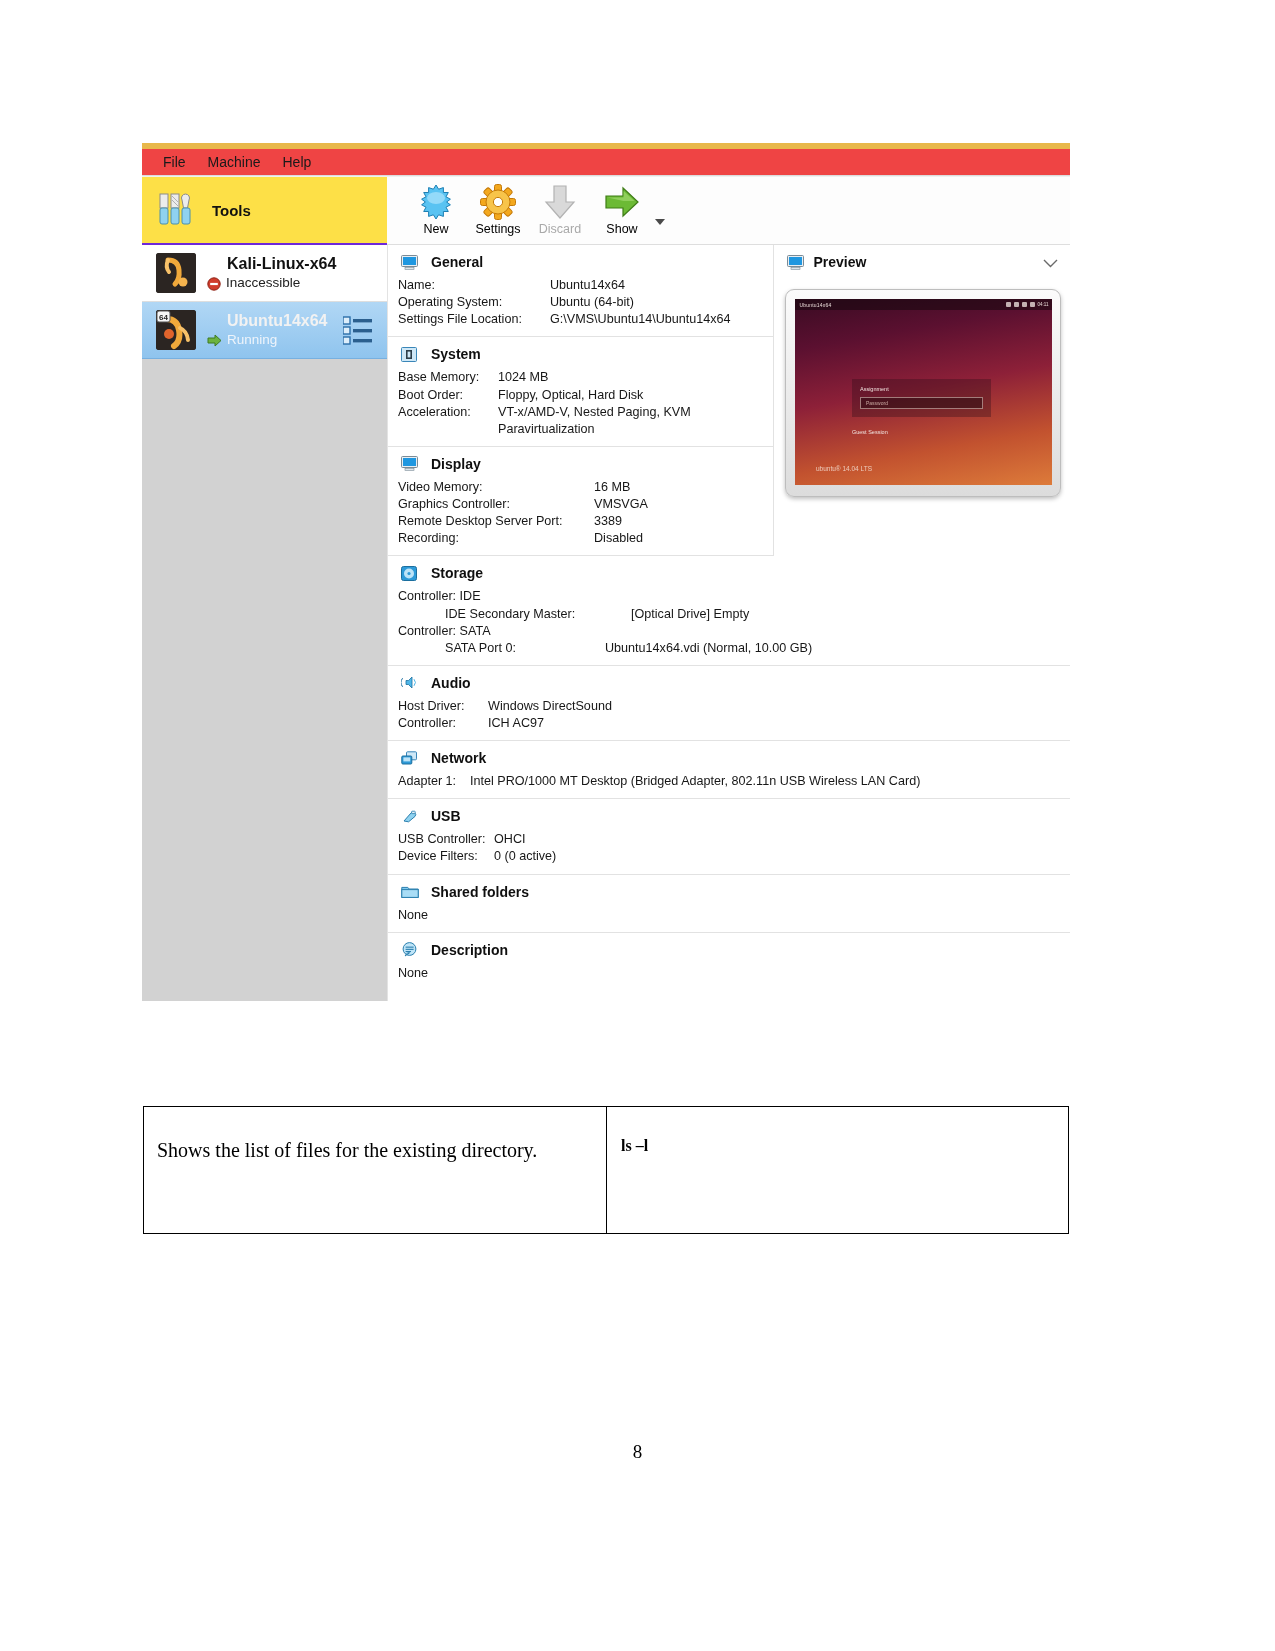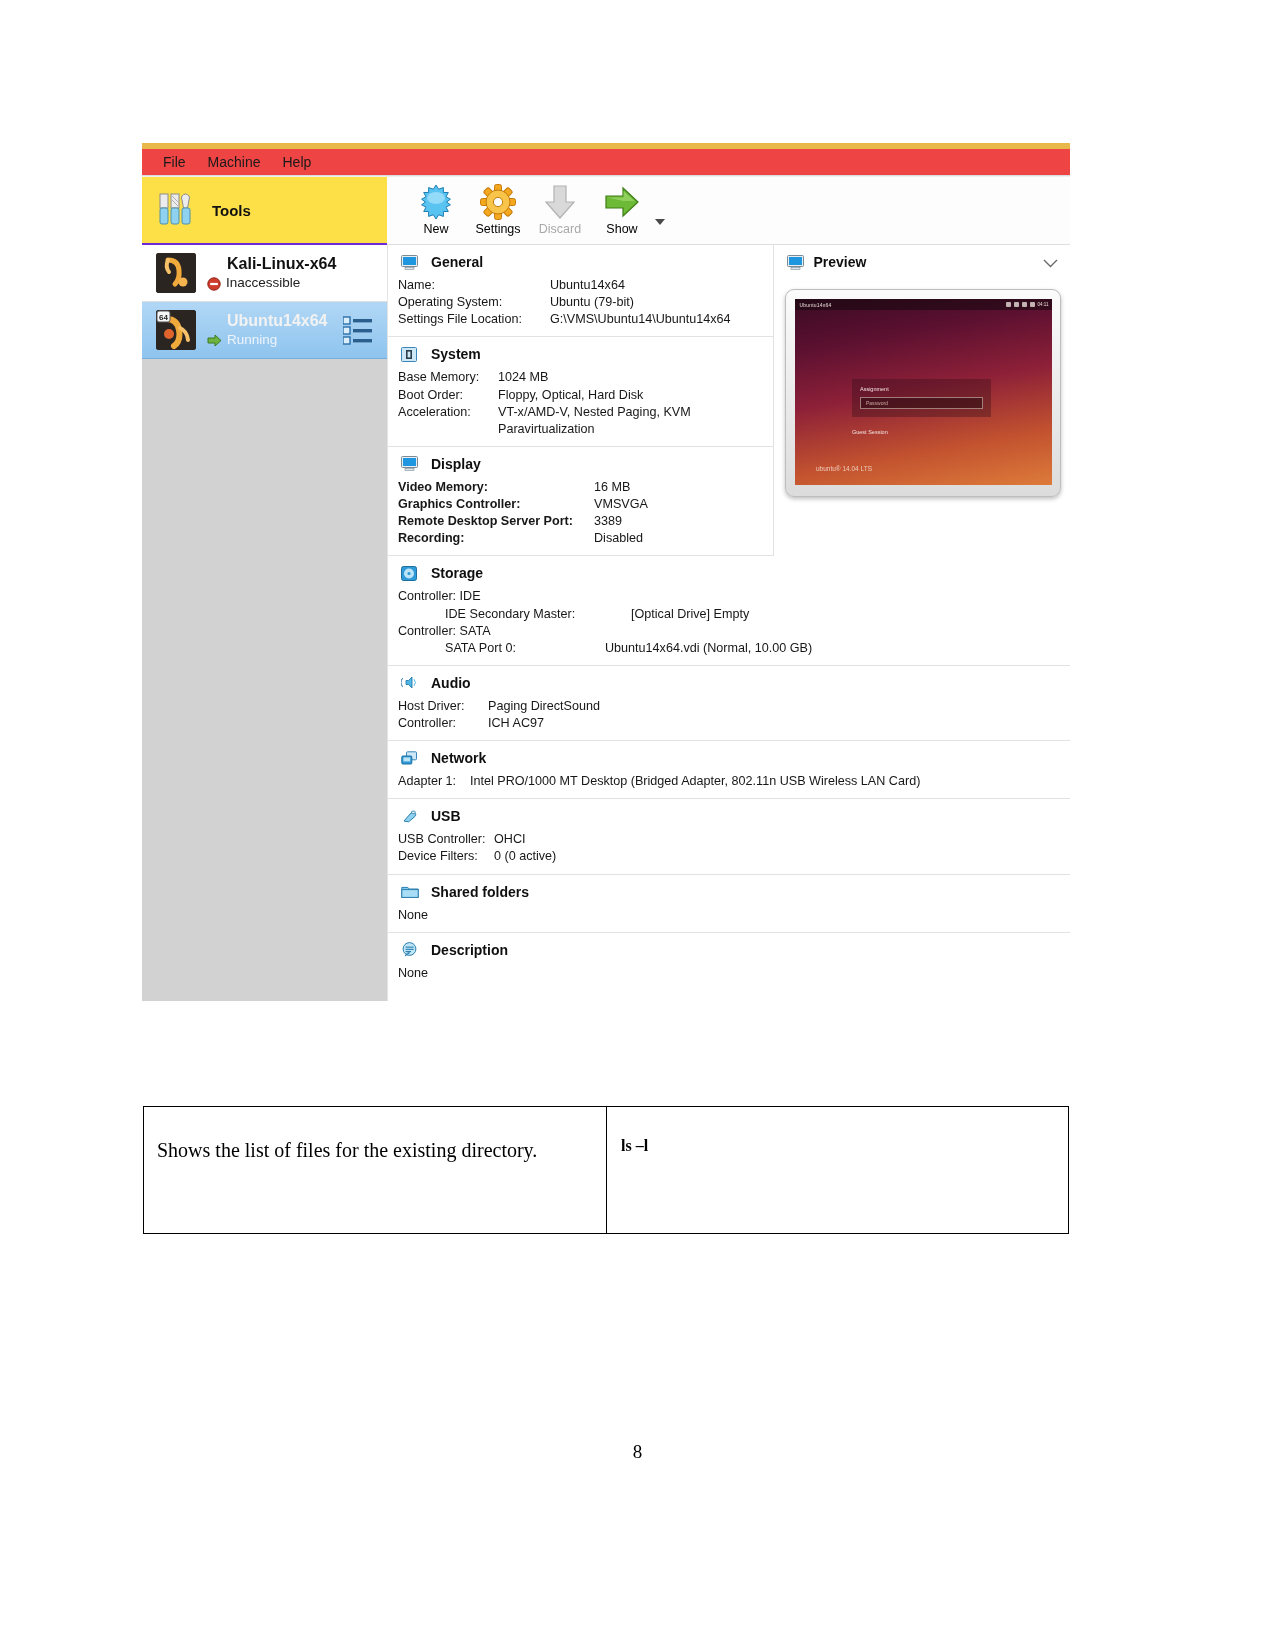--- a/index.html
+++ b/index.html
@@ -196,21 +196,21 @@
     line-height: 1.36;
   }
   .kv { display: flex; }
   .kv .k { flex: none; }
   .kv .v { }
   .plain { }
 
   
   .w-general .k { width: 152px; }
   .w-system  .k { width: 100px; }
-  .w-display .k { width: 196px; font-weight: bold; }
+  .w-display .k { width: 196px; }
   .w-audio   .k { width: 90px; }
   .w-usb     .k { width: 96px; }
   .indent { padding-left: 8px; margin-left: 39px; }
   .w-stor1 .k { width: 186px; }
   .w-stor2 .k { width: 160px; }
   .w-net   .k { width: 72px; }
 
   
   #upper-band { display: flex; }
   #upper-left { width: 386px; box-sizing: border-box; }
@@ -507,21 +507,21 @@
               </span>
               <span class="sec-title">General</span>
             </div>
             <div class="sec-body w-general">
               <div class="kv">
                 <span class="k">Name:</span>
                 <span class="v">Ubuntu14x64</span>
               </div>
               <div class="kv">
                 <span class="k">Operating System:</span>
-                <span class="v">Ubuntu (79-bit)</span>
+                <span class="v">Ubuntu (64-bit)</span>
               </div>
               <div class="kv">
                 <span class="k">Settings File Location:</span>
                 <span class="v">G:\VMS\Ubuntu14\Ubuntu14x64</span>
               </div>
             </div>
           </div>
 
           <div class="sec">
             <div class="sec-head">
@@ -664,21 +664,21 @@
                 <path d="M5 5.5 h2.5 L11 2 v11 L7.5 9.5 H5 z" fill="#4fb6e8" stroke="#1b6e9e" stroke-width=".8"></path>
                 <path d="M1.6 3.2 a7 7 0 0 0 0 8.6" fill="none" stroke="#1b6e9e" stroke-width="1"></path>
                 <path d="M13 4.2 a5 5 0 0 1 0 6.6" fill="none" stroke="#4fb6e8" stroke-width="1"></path>
               </svg>
             </span>
             <span class="sec-title">Audio</span>
           </div>
           <div class="sec-body w-audio">
             <div class="kv">
               <span class="k">Host Driver:</span>
-              <span class="v">Paging DirectSound</span>
+              <span class="v">Windows DirectSound</span>
             </div>
             <div class="kv">
               <span class="k">Controller:</span>
               <span class="v">ICH AC97</span>
             </div>
           </div>
         </div>
 
         <div class="sec">
           <div class="sec-head">

